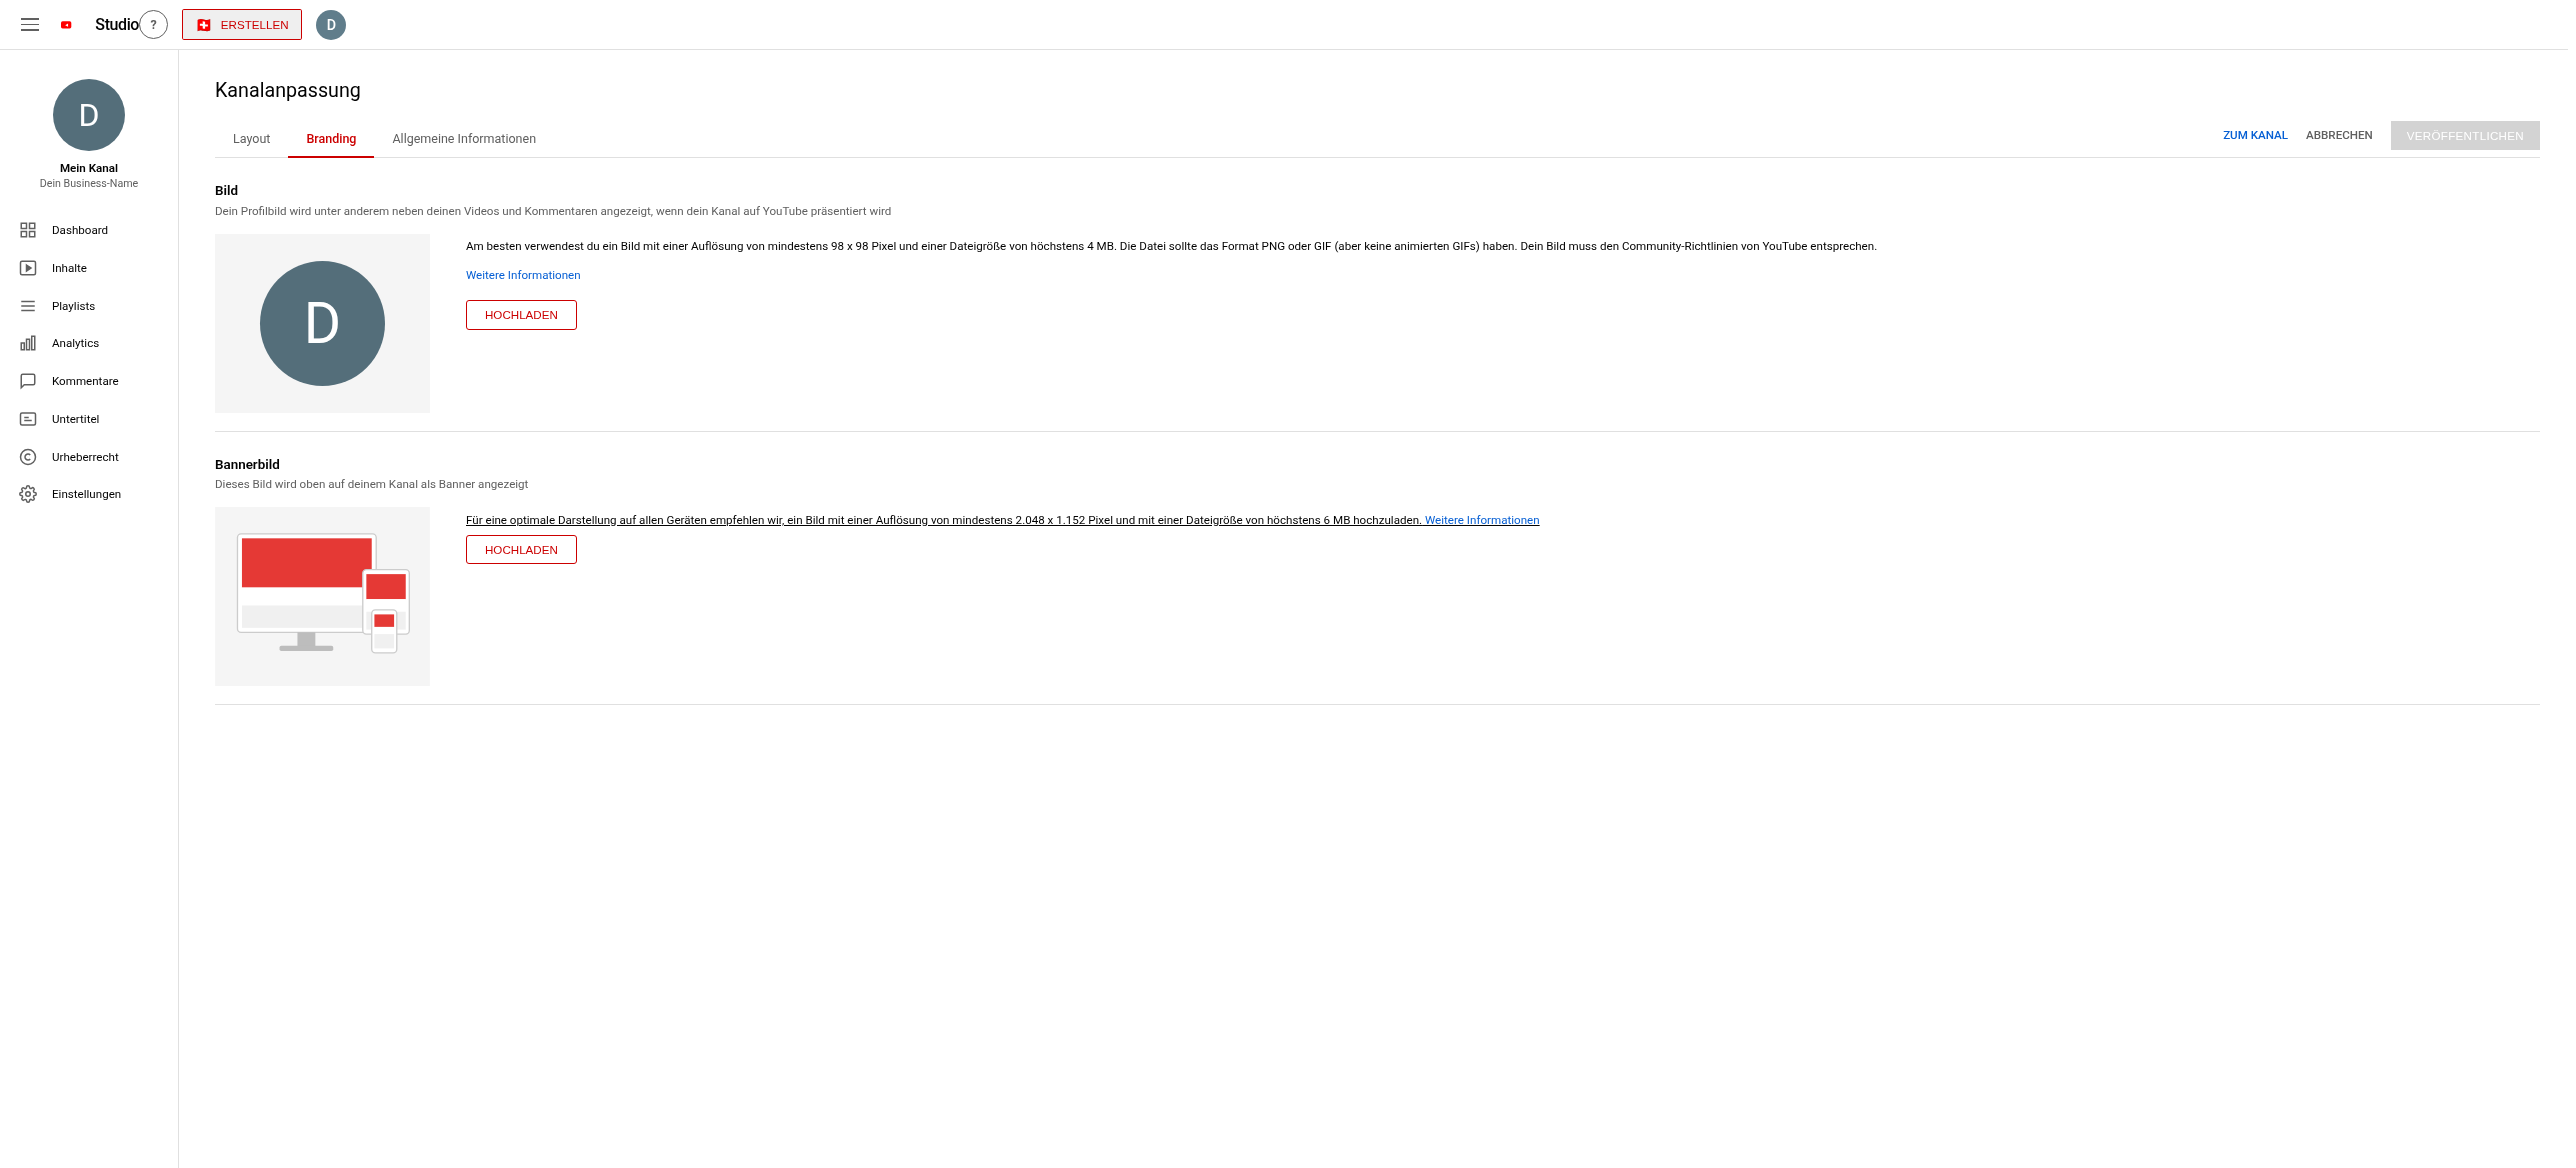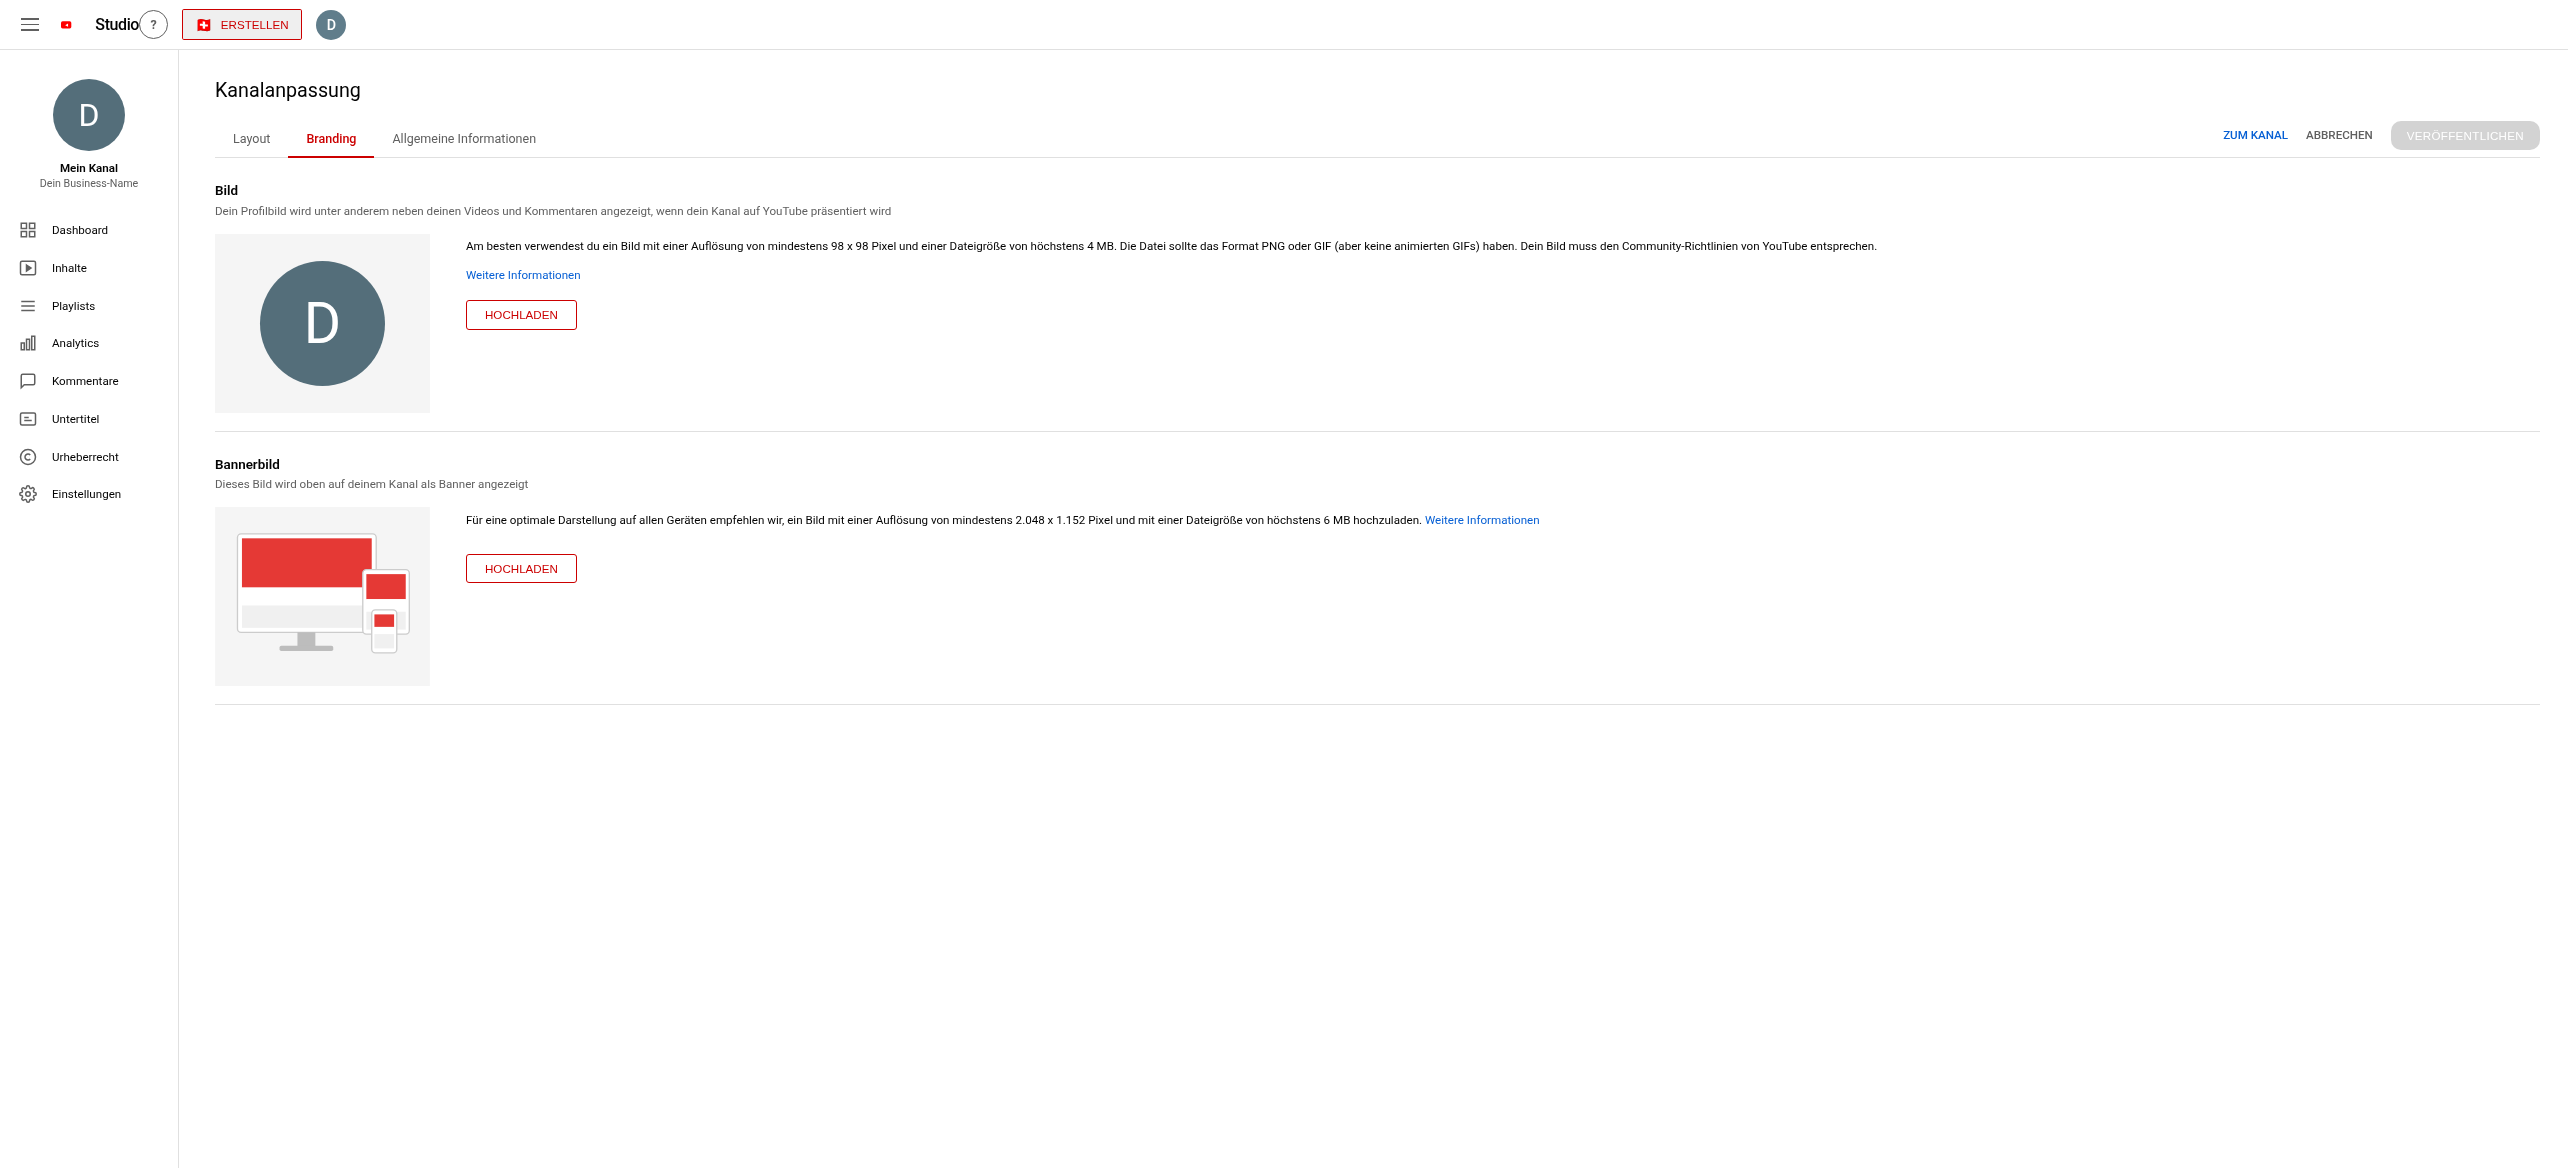--- a/index.html
+++ b/index.html
@@ -118,21 +118,21 @@
     .tab-item.active { color: #cc0000; border-bottom: 2.7px solid #cc0000; font-weight: 500; }
     .tab-right {
       margin-left: auto;
       display: flex; align-items: center; gap: 18px;
       padding-bottom: 7.2px;
     }
     .zum-kanal-btn { color: #065fd4; font-size: 11.6px; font-weight: 500; cursor: pointer; text-decoration: none; }
     .abbrechen-btn { color: #606060; font-size: 11.6px; font-weight: 500; cursor: pointer; }
     .veroeffentlichen-btn {
       background: #d3d3d3; color: #fff; border: none;
-      padding: 8px 16px; border-radius: 10px;
+      padding: 8px 16px; border-radius: 0;
       font-size: 11.6px; font-weight: 500; cursor: not-allowed;
       letter-spacing: 0.3px;
     }
 
     
     .section { padding: 25px 0 18px; border-bottom: 0.9px solid #e0e0e0; }
     .section-title { font-size: 13.4px; font-weight: 600; margin-bottom: 5.4px; color: #030303; }
     .section-desc { font-size: 11.6px; color: #606060; margin-bottom: 16px; }
 
     .bild-row { display: flex; align-items: flex-start; gap: 36px; }
@@ -157,21 +157,21 @@
       background: #fff; margin-top: 3.6px;
     }
 
     
     .banner-row { display: flex; align-items: flex-start; gap: 36px; }
 
     
     .banner-svg-wrap { width: 215px; height: 179px; }
 
     .banner-info { flex: 1; padding-top: 3.6px; }
-    .banner-info p { font-size: 11.6px; color: #030303; line-height: 1.6; margin-bottom: 21px; }
+    .banner-info p { font-size: 11.6px; color: #030303; line-height: 1.6; margin-bottom: 2px; text-decoration: underline; }
     .banner-info a { color: #065fd4; text-decoration: none; font-size: 11.6px; }
   </style>
 </head>
 <body>
 
 <nav class="topnav">
   <div class="topnav-left">
     <div class="hamburger">
       <span></span>
         <span></span>

